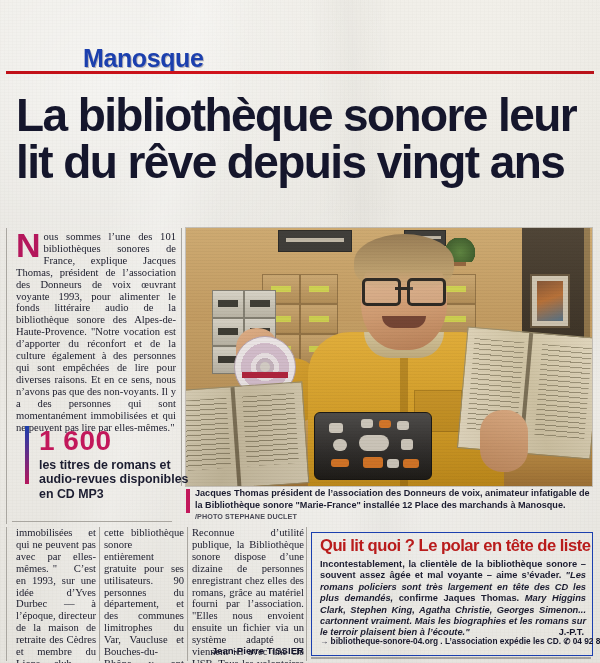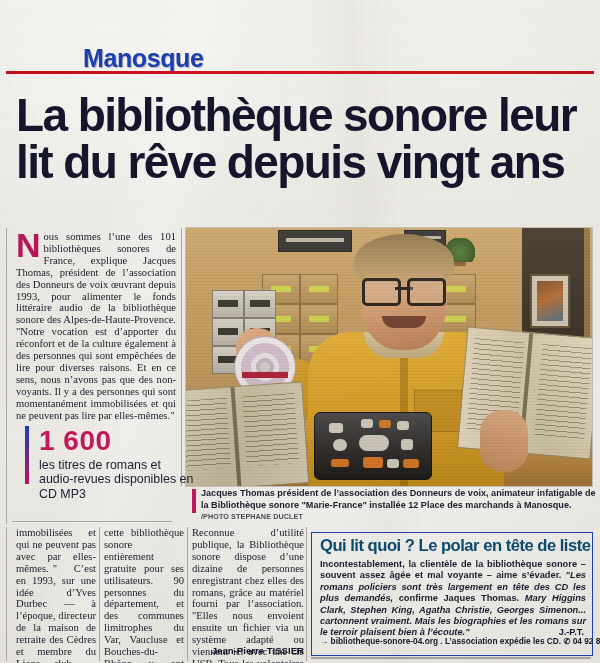--- a/index.html
+++ b/index.html
@@ -169,27 +169,27 @@
   
   #statbox{position:absolute;left:25px;top:424px;width:170px;height:96px;}
   #stat-bar{position:absolute;left:0;top:2px;width:4px;height:58px;background:linear-gradient(180deg,#1b3fae,#b4175c);}
   #stat-num{
     position:absolute;left:14px;top:2px;
     font-family:"Liberation Sans", sans-serif;font-weight:700;
     font-size:28px;line-height:30px;letter-spacing:.5px;color:#c2185b;
   }
   #stat-txt{
     position:absolute;left:14px;top:34px;width:156px;
-    font-family:"Liberation Sans", sans-serif;font-weight:400;
+    font-family:"Liberation Sans", sans-serif;font-weight:700;
     font-size:12.4px;line-height:14.4px;color:#1b1c30;
   }
   #stat-rule{position:absolute;left:12px;top:521px;width:160px;height:1px;background:#a9a6a0;}
 
   
-  #caption{position:absolute;left:192px;top:489px;width:406px;height:26px;}
+  #caption{position:absolute;left:186px;top:489px;width:406px;height:26px;}
   #cap-bar{position:absolute;left:0;top:0;width:4px;height:24px;background:#c2185b;}
   #cap-txt{
     position:absolute;left:9px;top:-1px;width:396px;
     font-family:"Liberation Sans", sans-serif;font-weight:700;
     font-size:9.1px;line-height:11.6px;color:#1b1c30;
   }
   #cap-credit{font-weight:700;font-size:7.2px;letter-spacing:.1px;color:#4a4a56;}
 
   
   .bcol{
@@ -206,21 +206,21 @@
   }
 
   
   #sidebox{
     position:absolute;left:311px;top:532px;width:280px;height:122px;
     border:1.6px solid #1b3fae;background:rgba(255,255,255,.08);
   }
   #side-title{
     position:absolute;left:8px;top:3px;width:268px;
     font-family:"Liberation Sans", sans-serif;font-weight:700;
-    font-size:16.6px;line-height:19px;letter-spacing:-.5px;color:#0c4a6e;white-space:nowrap;
+    font-size:16.6px;line-height:19px;letter-spacing:-.5px;color:#b91c1c;white-space:nowrap;
   }
   #side-body{
     position:absolute;left:8px;top:26px;width:266px;
     font-family:"Liberation Sans", sans-serif;
     font-size:9.3px;line-height:11.4px;color:#1b1c30;text-align:justify;font-weight:700;
   }
   #side-body .it{font-style:italic;}
   #side-sign{
     position:absolute;right:8px;top:94px;
     font-family:"Liberation Sans", sans-serif;font-weight:700;font-size:9.2px;color:#15162c;
@@ -252,21 +252,21 @@
 
 
   <div class="vrule" style="left:6px;top:228px;height:296px;"></div>
   <div class="vrule" style="left:181px;top:228px;height:258px;"></div>
   <div class="vrule" style="left:6px;top:527px;height:134px;"></div>
   <div class="vrule" style="left:99px;top:527px;height:134px;"></div>
   <div class="vrule" style="left:187px;top:527px;height:134px;"></div>
   <div class="vrule" style="left:306px;top:527px;height:134px;"></div>
 
   <div id="col1">
-    <span id="dropcap">N</span><span class="ital">ous sommes l’une des 101 bibliothèques sonores de France,</span><span> explique Jacques Thomas, président de l’association des Donneurs de voix œuvrant depuis 1993, pour alimenter le fonds littéraire audio de la bibliothèque sonore des Alpes-de-Haute-Provence.</span>
+    <span id="dropcap">N</span><span class="ital">ous sommes l’une des 101 bibliothèques sonores de France,</span><span> explique Jacques Thomas, président de l’association des Donneurs de voix œuvrant voyante 1993, pour alimenter le fonds littéraire audio de la bibliothèque sonore des Alpes-de-Haute-Provence.</span>
     <span class="ital">"Notre vocation est d’apporter du réconfort et de la culture également à des personnes qui sont empêchées de lire pour diverses raisons. Et en ce sens, nous n’avons pas que des non-voyants. Il y a des personnes qui sont momentanément immobilisées et qui ne peuvent pas lire par elles-mêmes."</span>
   </div>
 
   <div id="photo">
     <div class="scene">
       <div class="ph wall"></div>
       <div class="ph wall2"></div>
 
       <div class="ph poster" style="left:92px;top:2px;width:72px;height:20px;">
           <i></i>

